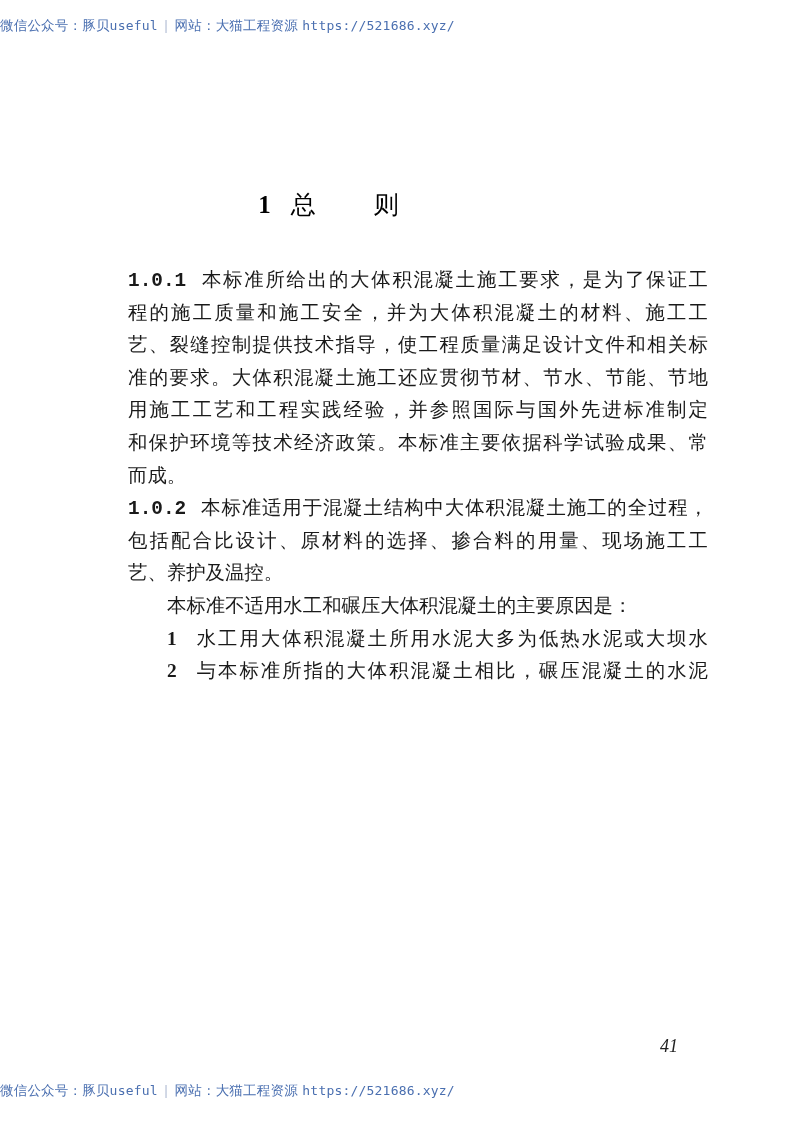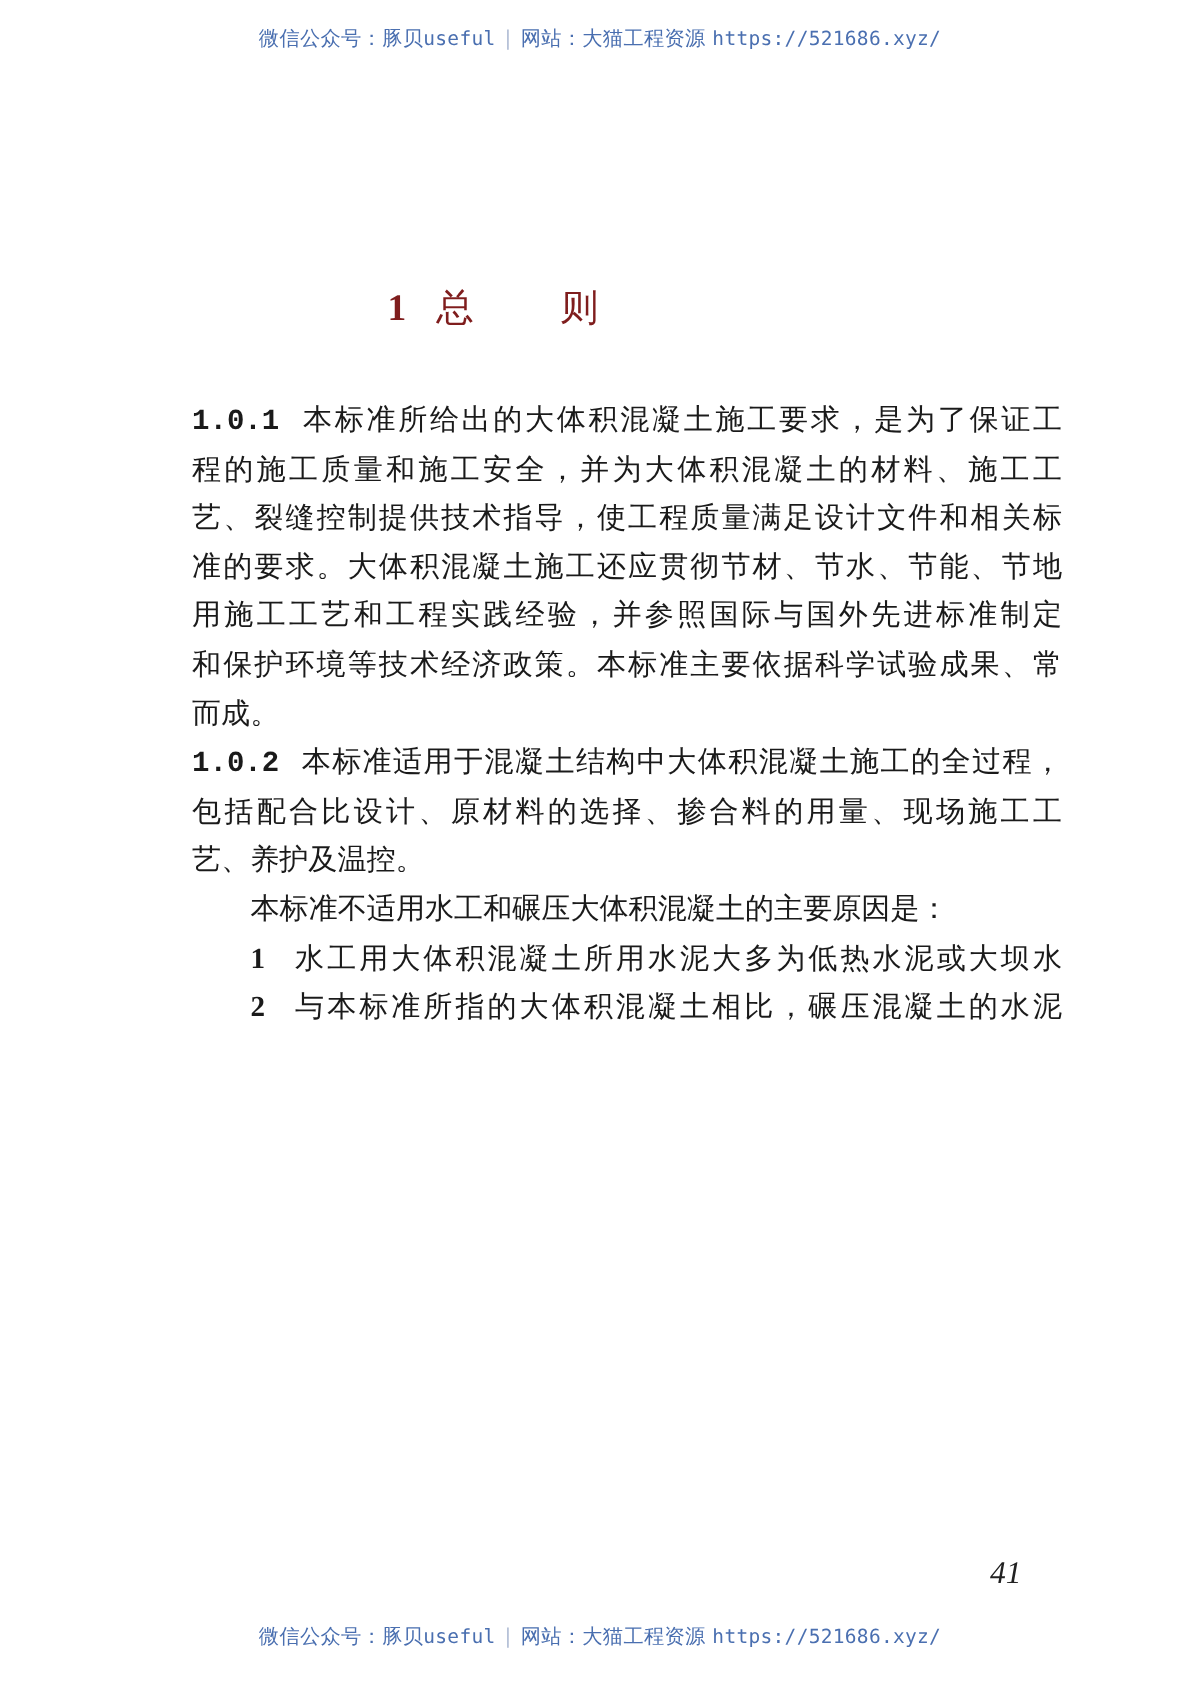--- a/index.html
+++ b/index.html
@@ -12,21 +12,20 @@
       height: 1131px;
       position: relative;
       overflow: hidden;
       font-family: "DejaVu Serif", "Liberation Serif", serif;
       color: #1a1a1a;
     }
     .watermark {
       position: absolute;
       left: 0;
       width: 800px;
-      text-align: center;
       font-family: "DejaVu Serif", "Liberation Serif", serif;
       font-size: 13.5px;
       color: #4a6fb0;
       letter-spacing: 0.2px;
       white-space: nowrap;
     }
     .watermark .mono {
       font-family: "DejaVu Sans Mono", "Liberation Mono", monospace;
       font-size: 13px;
     }
@@ -38,21 +37,21 @@
     #wm-bottom { top: 1082px; }
 
     .chapter-title {
       position: absolute;
       top: 188px;
       left: 0;
       width: 657px;
       text-align: center;
       font-size: 25px;
       font-weight: normal;
-      color: #7f1d1d;
+      color: #000000;
     }
     .chapter-title .num {
       font-family: "Liberation Serif", "DejaVu Serif", serif;
       font-weight: bold;
       margin-right: 20px;
     }
     .chapter-title .w1 { margin-right: 58px; }
 
     .body-text {
       position: absolute;
@@ -84,21 +83,21 @@
       margin-right: 18px;
     }
     .indent { padding-left: 39px; }
 
     .page-number {
       position: absolute;
       top: 1036px;
       left: 660px;
       font-family: "Liberation Serif", "DejaVu Serif", serif;
       font-style: italic;
-      font-size: 21px;
+      font-size: 18px;
       color: #222;
     }
   </style>
 </head>
 <body>
 
 <div class="watermark" id="wm-top">
   <span>微信公众号：豚贝</span><span class="mono">useful</span><span class="sep">|</span><span>网站：大猫工程资源</span>
   <span class="mono">https://521686.xyz/</span>
 </div>

